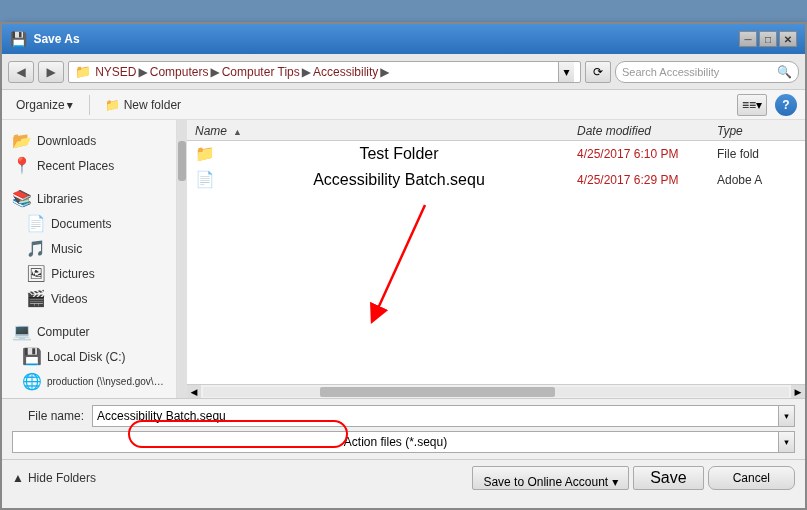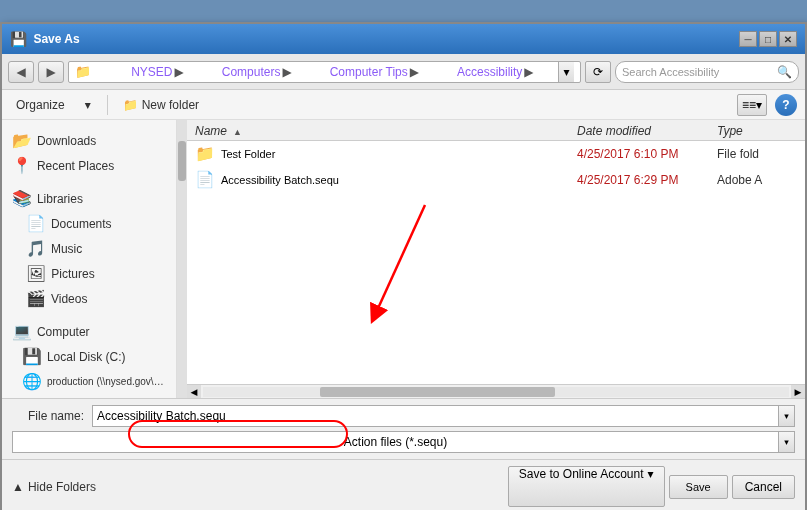--- a/index.html
+++ b/index.html
@@ -77,21 +77,21 @@
     .breadcrumb-bar {
       flex: 1;
       height: 22px;
       background: white;
       border: 1px solid #aaa;
       border-radius: 2px;
       display: flex; align-items: center; padding: 0 6px;
       font-size: 11px; overflow: hidden;
     }
     .breadcrumb-bar .folder-icon { margin-right: 4px; font-size: 13px; }
-    .breadcrumb-item { color: #8b5cf6; cursor: pointer; margin-left: 36px; }
+    .breadcrumb-item { color: #7f1d1d; cursor: pointer; }
     .breadcrumb-sep { margin: 0 2px; color: #555; }
     .breadcrumb-dropdown {
       width: 16px; height: 22px;
       border-left: 1px solid #aaa;
       background: linear-gradient(to bottom, #f5f5f5, #dcdcdc);
       display: flex; align-items: center; justify-content: center;
       cursor: pointer; margin-left: auto; flex-shrink: 0;
     }
 
     .refresh-btn {
@@ -114,21 +114,21 @@
     .search-icon { margin-left: auto; font-size: 12px; color: #555; }
 
     
     .organize-toolbar {
       background: #f5f5f5;
       height: 30px;
       display: flex; align-items: center; padding: 0 8px; gap: 8px;
       border-bottom: 1px solid #ddd;
     }
     .organize-btn {
-      display: flex; align-items: center; gap: 20px;
+      display: flex; align-items: center; gap: 2px;
       padding: 2px 6px; cursor: pointer;
       background: transparent; border: none;
       font-size: 12px; color: #333;
     }
     .new-folder-btn {
       display: flex; align-items: center; gap: 3px;
       padding: 2px 6px; cursor: pointer;
       background: transparent; border: none;
       font-size: 12px; color: #333;
     }
@@ -211,21 +211,21 @@
     .col-sort-up { font-size: 9px; color: #555; margin-left: 3px; }
 
     .file-list { flex: 1; overflow-y: auto; }
     .file-row {
       display: flex; align-items: center;
       padding: 3px 8px; cursor: pointer;
       border-bottom: 1px solid transparent;
       min-height: 22px;
     }
     .file-icon { font-size: 16px; margin-right: 6px; flex-shrink: 0; }
-    .file-name { flex: 1; font-size: 11px; }
+    .file-name { flex: 1; font-size: 16px; text-align: center; }
     .file-date { width: 140px; font-size: 12px; color: #b91c1c; }
     .file-type { width: 80px; font-size: 12px; color: #333; }
 
     
     .h-scrollbar {
       height: 14px;
       background: #f0f0f0;
       border-top: 1px solid #ccc;
       display: flex; align-items: center;
     }
@@ -304,44 +304,44 @@
       background: #f0f0f0;
       border-top: 1px solid #ccc;
       justify-content: space-between;
     }
     .hide-folders-btn {
       display: flex; align-items: center; gap: 4px;
       cursor: pointer; font-size: 12px; color: #333;
     }
     .footer-right { display: flex; align-items: center; gap: 4px; }
     .save-online-btn {
-      height: 41px;
+      height: 24px;
       background: linear-gradient(to bottom, #f5f5f5, #dcdcdc);
       border: 1px solid #aaa;
       border-radius: 2px;
       padding: 0 10px;
       cursor: pointer;
       font-size: 12px;
-      display: flex; align-items: flex-start; gap: 4px;
+      display: flex; align-items: flex-end; gap: 4px;
     }
     .save-btn {
       height: 24px;
       background: linear-gradient(to bottom, #f5f5f5, #dcdcdc);
       border: 1px solid #aaa;
       border-radius: 2px;
       padding: 0 16px;
       cursor: pointer;
-      font-size: 11px;
+      font-size: 16px;
     }
     .cancel-btn {
       height: 24px;
       background: linear-gradient(to bottom, #f5f5f5, #dcdcdc);
       border: 1px solid #aaa;
-      border-radius: 2px;
-      padding: 0 12px;
+      border-radius: 7px;
+      padding: 0 24px;
       cursor: pointer;
       font-size: 12px;
     }
 
     
     .red-circle {
       position: absolute;
       border: 2px solid red;
       border-radius: 50%;
       pointer-events: none;

